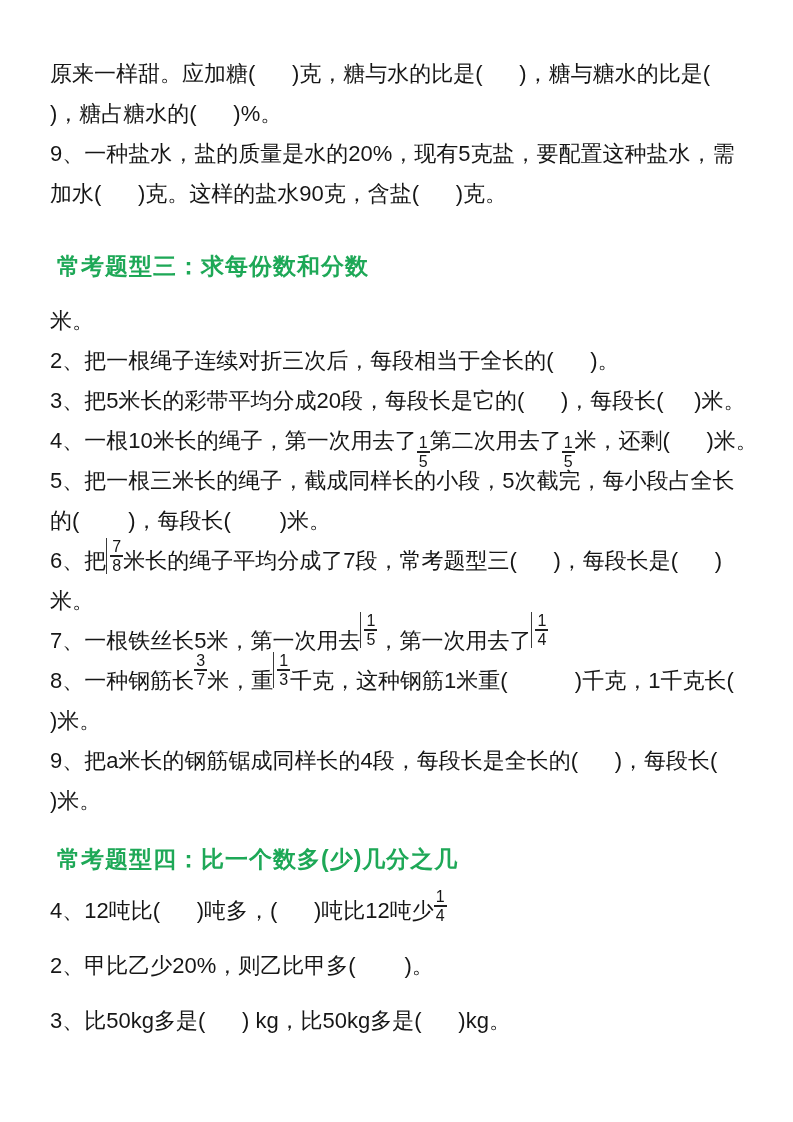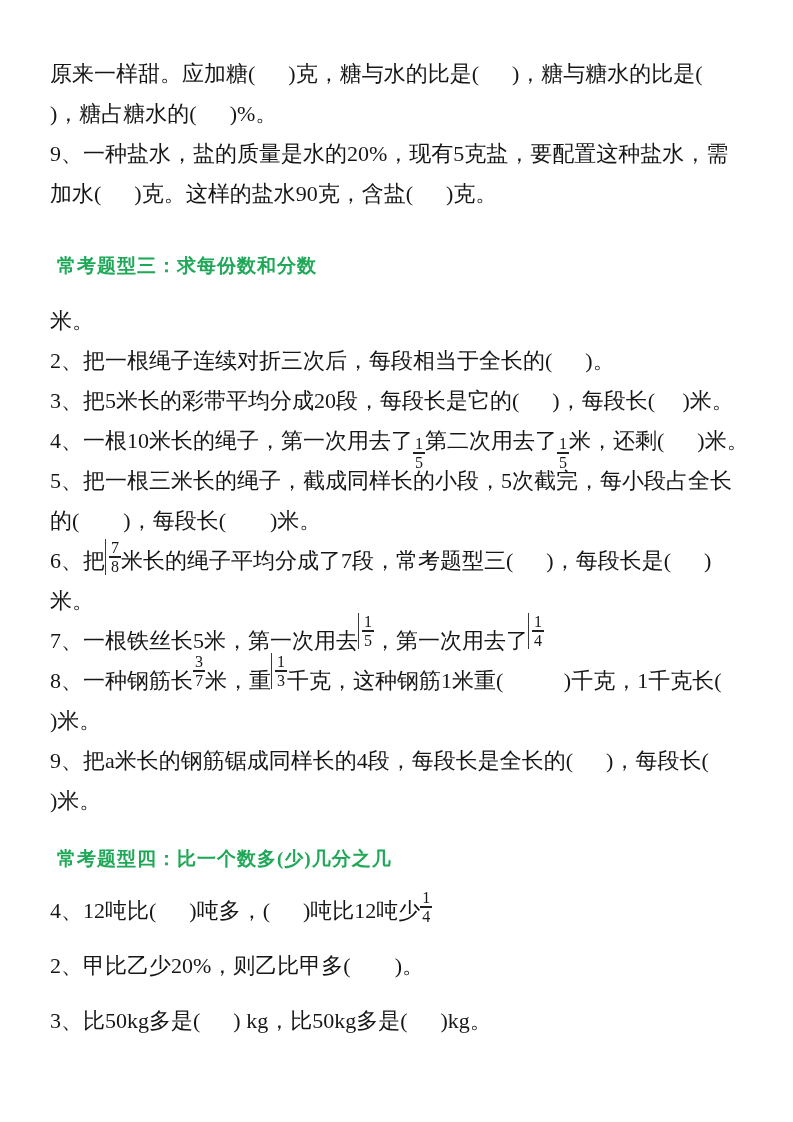--- a/index.html
+++ b/index.html
@@ -1,29 +1,29 @@
 <!DOCTYPE html>
 <html style="--green: #1ea857; --ink: #161616; --paper: #ffffff;"><head>
 <meta charset="utf-8">
 <style>
   :root { --green:#1ea857; --ink:#161616; --paper:#ffffff; }
   html,body { margin:0; padding:0; background:#ffffff; }
   .page {
     position:relative; width:793px; height:1122px;
     background:var(--paper); overflow:hidden;
-    font-family:Liberation Serif, serif;
+    font-family:Liberation Sans, sans-serif;
     color:var(--ink);
   }
   .content { padding:54px 18px 0 50px; }
   .line {
     font-size:22px; line-height:40px; height:40px;
     white-space:pre; letter-spacing:0px;
   }
   .header {
-    font-size:19px; line-height:40px; height:40px;
+    font-size:23px; line-height:40px; height:40px;
     font-weight:bold; color:var(--green);
     padding-left:7px; letter-spacing:1px; white-space:pre;
   }
   .spacer { height:15px; }
   .sp-a { height:32px; } .sp-b { height:15px; }
   .sp-c { height:18px; } .sp-d { height:12px; }
   .frac {
     display:inline-flex; flex-direction:column; align-items:center;
     font-size:16px; line-height:17px; text-align:center;
     vertical-align:middle; position:relative; white-space:normal;

